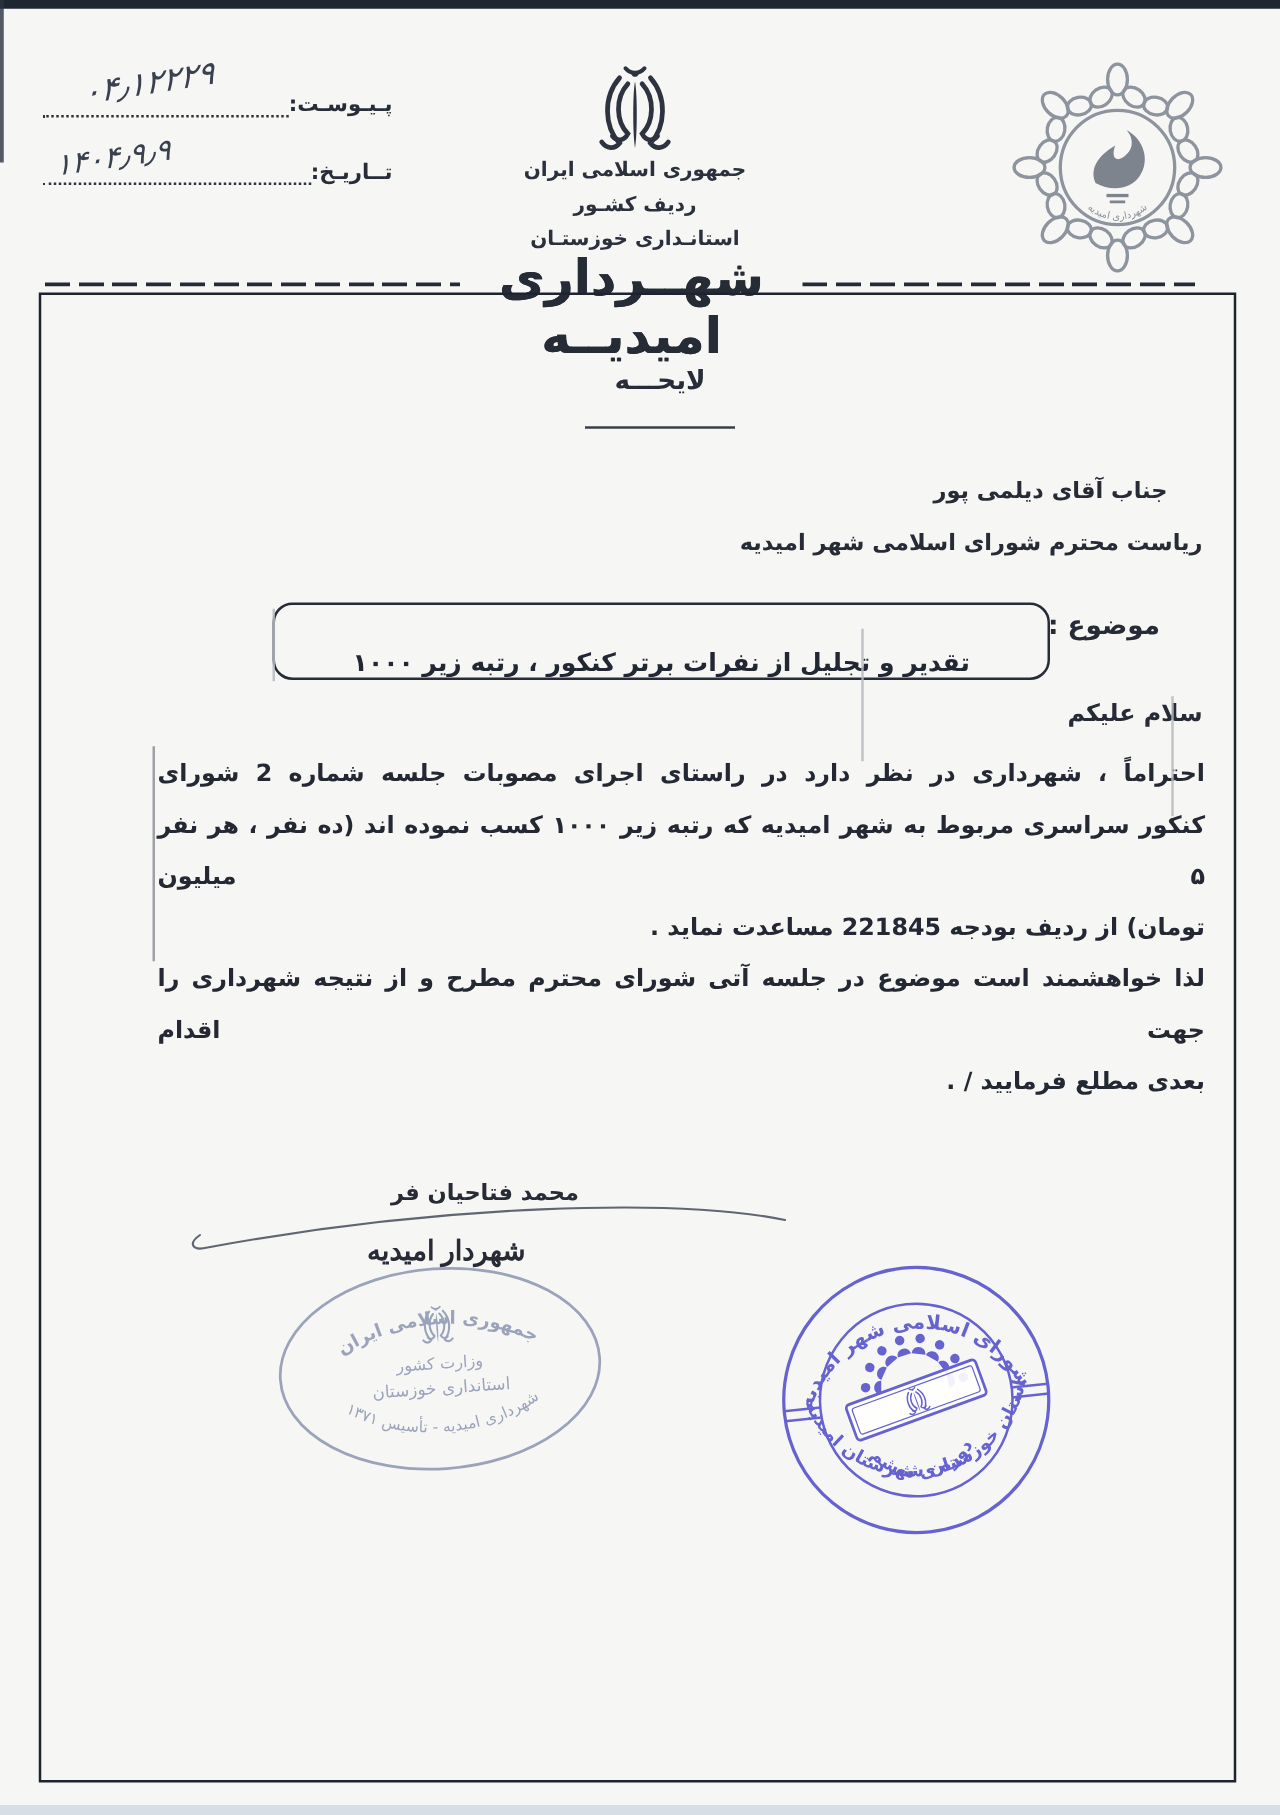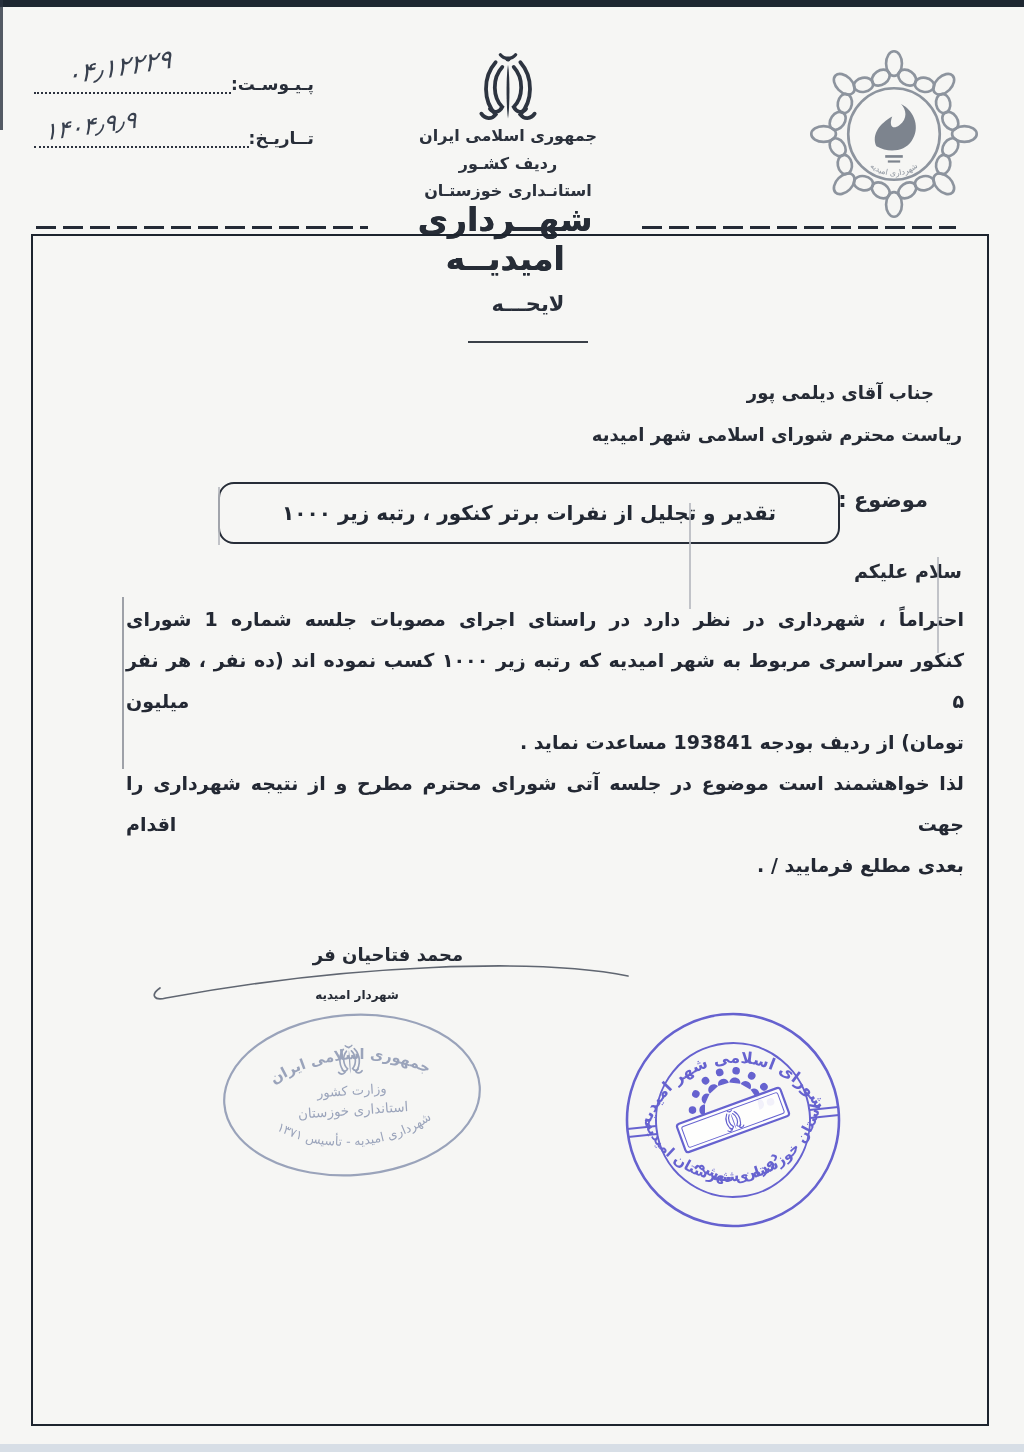--- a/index.html
+++ b/index.html
@@ -25,21 +25,21 @@
   .handwriting{font-style:italic;color:#39414f;white-space:nowrap;}
   #ref-number-value{left:66px;top:52px;font-size:26px;transform:rotate(-9deg) skewX(-10deg);letter-spacing:4px;}
   #ref-date-value{left:44px;top:112px;font-size:24px;transform:rotate(-8deg) skewX(-8deg);letter-spacing:3px;}
 
   
   #emblem-header{left:477px;top:48px;width:62px;height:78px;color:#2d3440;}
   .lh-line{left:388px;width:240px;text-align:center;font-weight:600;font-size:16px;color:#2b313c;}
   #lh-country{top:126px;}
   #lh-ministry{top:154px;}
   #lh-governorate{top:181px;}
-  #lh-municipality{left:362px;top:200px;width:286px;text-align:center;font-size:33px;font-weight:bold;color:#262c36;text-shadow:.4px 0 0 #262c36;}
+  #lh-municipality{left:362px;top:200px;width:286px;text-align:center;font-size:40px;font-weight:bold;color:#262c36;text-shadow:.4px 0 0 #262c36;}
   .dash-rule{top:226px;height:3px;background:repeating-linear-gradient(90deg,#242b36 0 20px,transparent 20px 27px);}
   #dash-left{left:36px;width:332px;}
   #dash-right{left:642px;width:314px;}
 
   
   #muni-logo{left:806px;top:46px;width:176px;height:176px;}
 
   
   #main-box{left:31px;top:234px;width:954px;height:1188px;border:2.5px solid #1d242e;background:transparent;}
 
@@ -47,32 +47,32 @@
   #doc-type{left:468px;top:292px;width:120px;text-align:center;font-size:21px;font-weight:bold;
     border-bottom:2px solid #3a4048;padding-bottom:25px;color:#272d38;}
 
   
   #recipient-name{right:90px;top:382px;font-size:18px;font-weight:bold;}
   #recipient-title{right:62px;top:424px;font-size:18px;font-weight:bold;}
 
   
   #subject-label{right:96px;top:488px;font-size:21px;font-weight:bold;}
   #subject-box{left:218px;top:482px;width:618px;height:58px;border:2px solid #272d38;border-radius:16px;
-    display:flex;align-items:center;justify-content:center;font-size:20px;font-weight:bold;color:#222833;}
+    display:flex;align-items:flex-end;justify-content:center;font-size:20px;font-weight:bold;color:#222833;}
 
   
   #salutation{right:62px;top:560px;font-size:19px;font-weight:bold;}
   #body-text{left:126px;top:599px;width:838px;direction:rtl;}
   .body-line{font-size:19px;font-weight:600;line-height:41px;color:#232833;direction:rtl;}
   .jl{text-align:justify;text-align-last:justify;}
   .rl{text-align:right;}
 
   
   #sig-name{left:288px;top:944px;width:200px;text-align:center;font-size:18px;font-weight:bold;}
-  #sig-title{left:262px;top:988px;width:190px;text-align:center;font-size:12px;font-weight:bold;}
+  #sig-title{left:262px;top:988px;width:190px;text-align:center;font-size:22px;font-weight:bold;font-family:Liberation Serif, serif;}
   #sig-swoosh{left:140px;top:956px;width:505px;height:64px;}
 
   
   #stamp-municipality{left:202px;top:995px;width:300px;height:200px;transform:rotate(-4deg);color:#6f7da0;opacity:.68;}
   #stamp-council{left:616px;top:1003px;width:234px;height:234px;transform:rotate(-6deg);color:#5753cc;opacity:.9;}
   svg text{font-family:"DejaVu Sans", sans-serif;}
 
   
   .crease{width:2px;background:#b7bac0;opacity:.85;}
   #crease-1{left:218px;top:487px;height:58px;}
@@ -188,23 +188,23 @@
 <div class="abs" id="recipient-name">جناب آقای دیلمی پور</div>
 <div class="abs" id="recipient-title">ریاست محترم شورای اسلامی شهر امیدیه</div>
 
 <div class="abs" id="subject-label">موضوع :</div>
 <div class="abs" id="subject-box">
   <span>تقدیر و تجلیل از نفرات برتر کنکور ، رتبه زیر ۱۰۰۰</span>
 </div>
 
 <div class="abs" id="salutation">سلام علیکم</div>
 <div class="abs" id="body-text">
-  <div class="body-line jl">احتراماً ، شهرداری در نظر دارد در راستای اجرای مصوبات جلسه شماره 1 شورای</div>
+  <div class="body-line jl">احتراماً ، شهرداری در نظر دارد در راستای اجرای مصوبات جلسه شماره 2 شورای</div>
   <div class="body-line jl">کنکور سراسری مربوط به شهر امیدیه که رتبه زیر ۱۰۰۰ کسب نموده اند (ده نفر ، هر نفر ۵ میلیون</div>
-  <div class="body-line rl">تومان) از ردیف بودجه 193841 مساعدت نماید .</div>
+  <div class="body-line rl">تومان) از ردیف بودجه 221845 مساعدت نماید .</div>
   <div class="body-line jl">لذا خواهشمند است موضوع در جلسه آتی شورای محترم مطرح و از نتیجه شهرداری را جهت اقدام</div>
   <div class="body-line rl">بعدی مطلع فرمایید / .</div>
 </div>
 
 <div class="abs" id="sig-name">محمد فتاحیان فر</div>
 <div class="abs" id="sig-title">شهردار امیدیه</div>
 <svg class="abs" id="sig-swoosh" viewBox="0 0 505 64" aria-hidden="true">
   <path d="M488 20 C400 2 210 8 26 42 C14 45 10 39 20 32" fill="none" stroke="#454c59" stroke-width="1.7" stroke-linecap="round" opacity=".85"></path>
 </svg>
 

